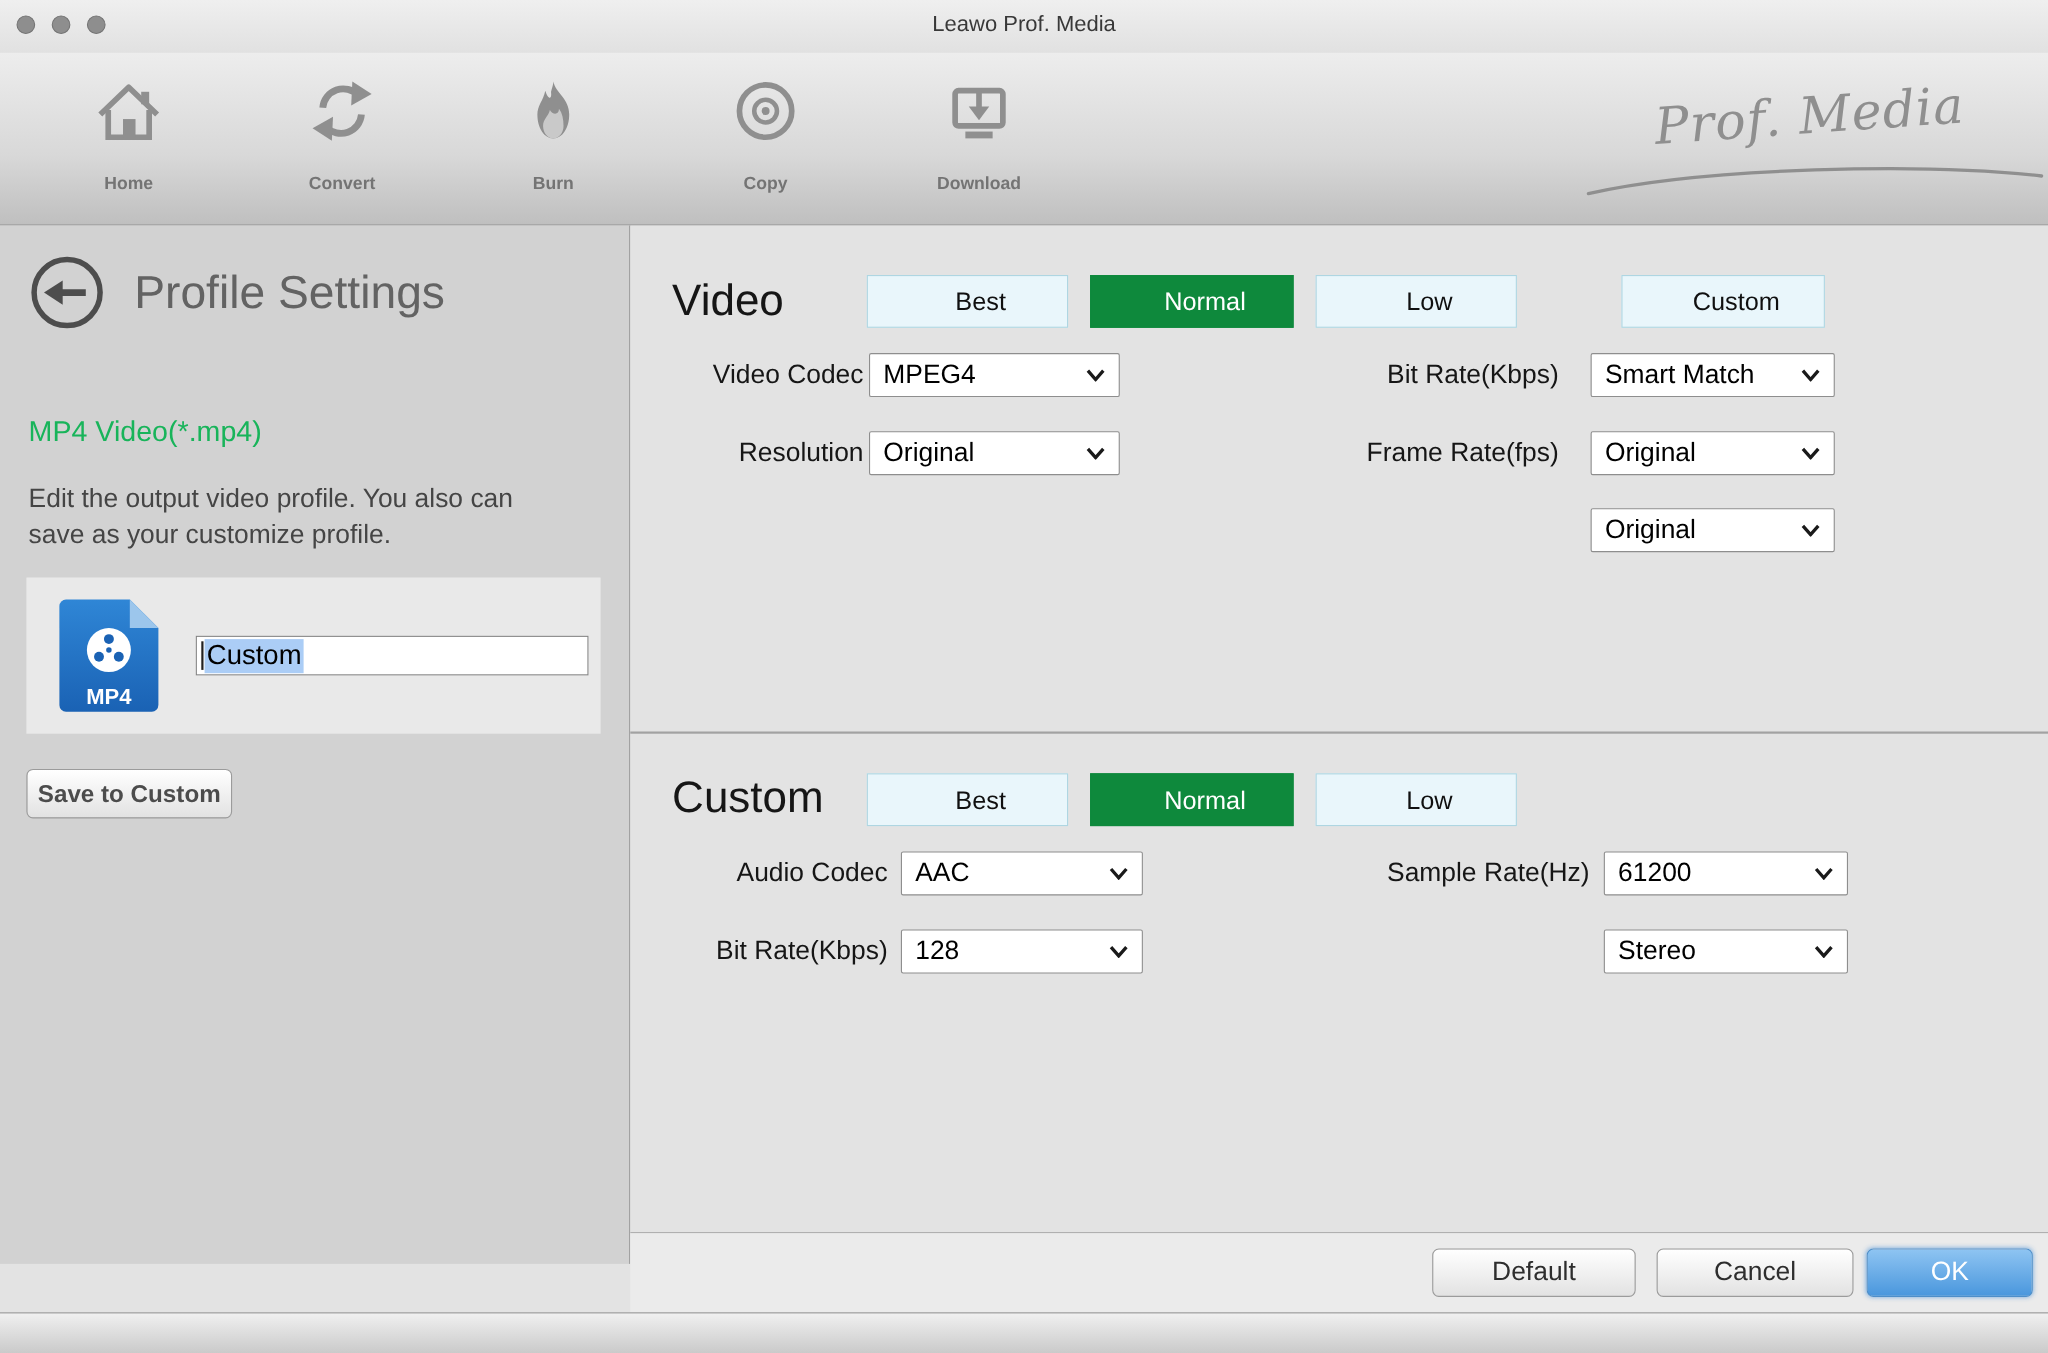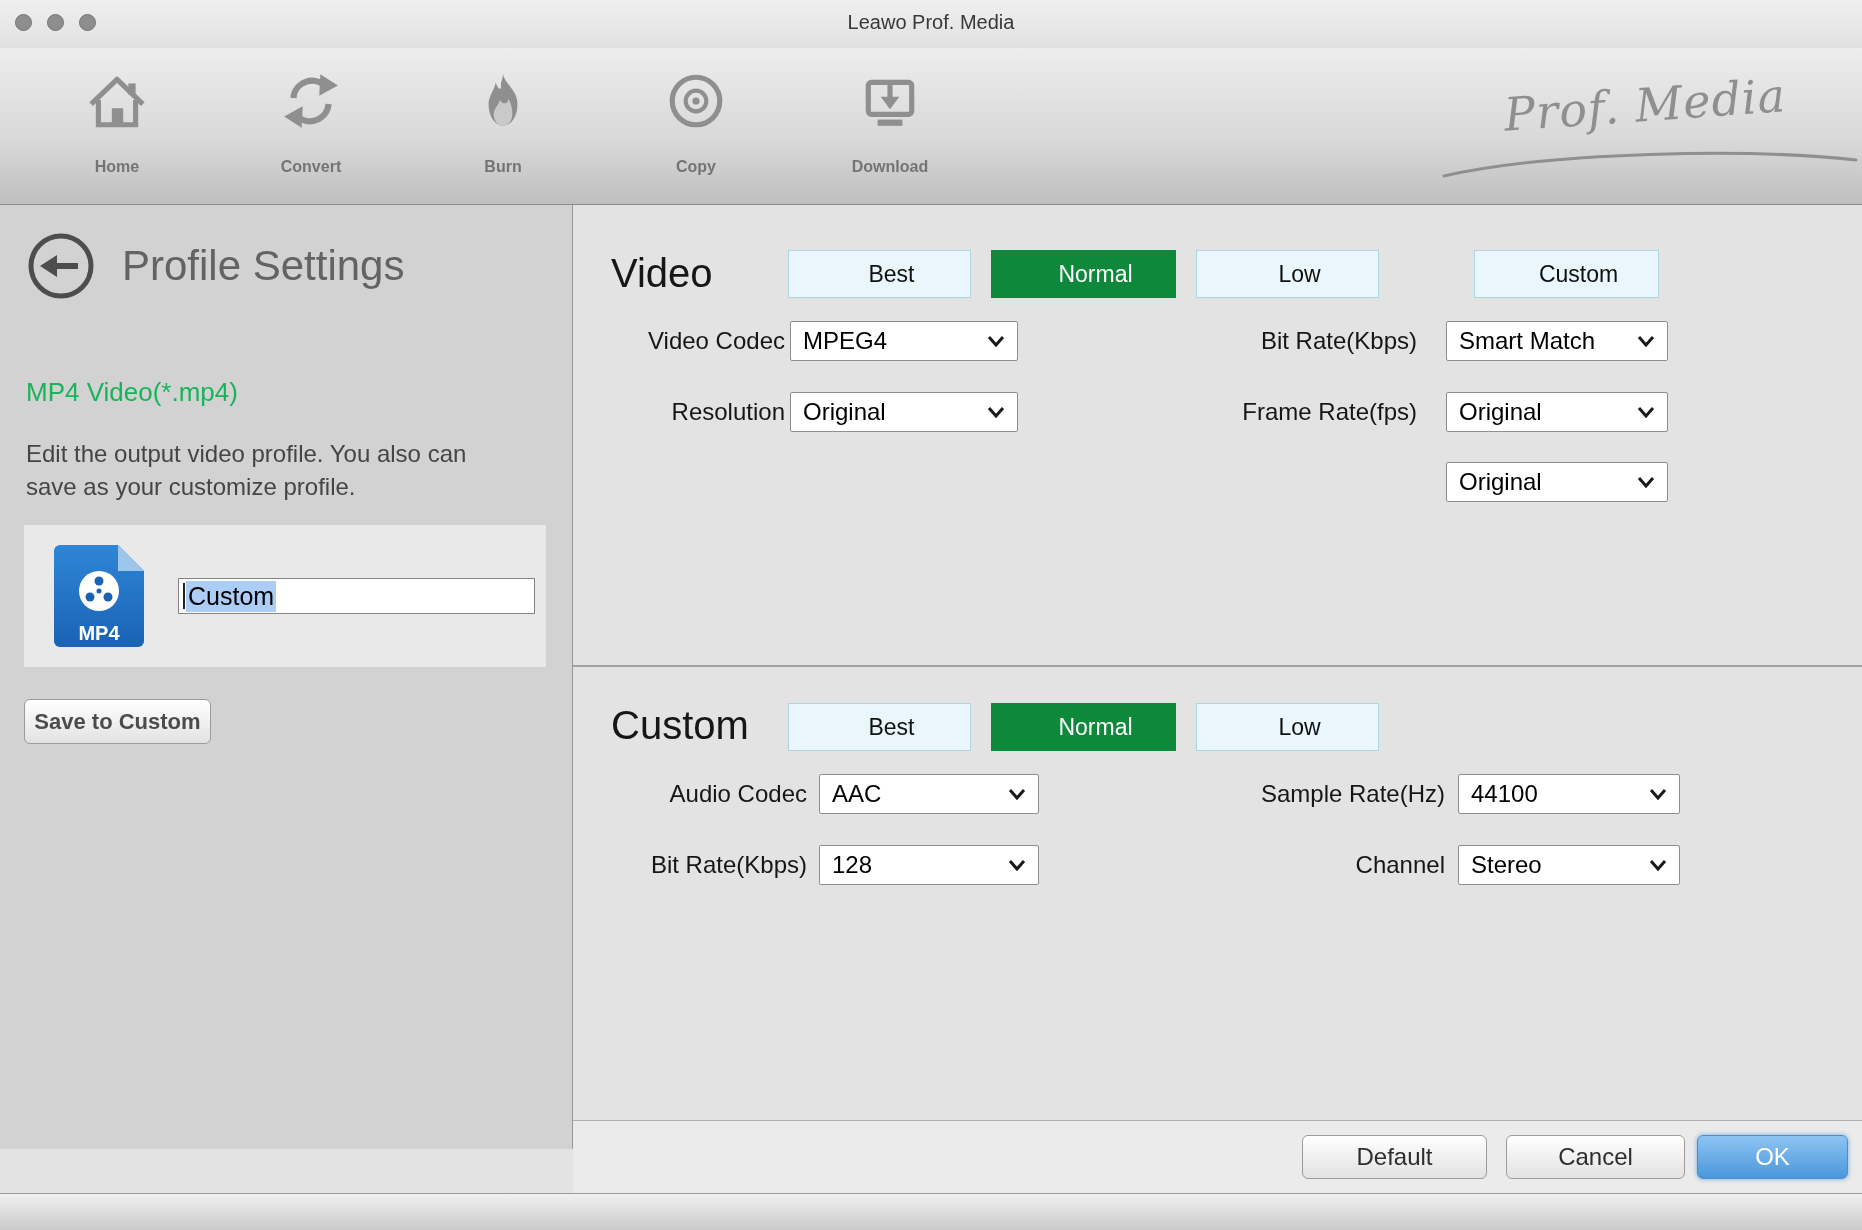--- a/index.html
+++ b/index.html
@@ -309,29 +309,28 @@
       <span>128</span>
       <span class="chev">
           <svg width="18" height="12" viewBox="0 0 18 12">
             <polyline points="2,2 9,10 16,2" fill="none" stroke="#1a1a1a" stroke-width="3"></polyline>
           </svg>
         </span>
     </div>
 
     <div class="field-label" style="left:560px;width:312px;top:569px">Sample Rate(Hz)</div>
     <div class="select" style="left:885px;top:569px;width:222px">
-      <span>44100</span>
-      <span class="chev">
-          <svg width="18" height="12" viewBox="0 0 18 12">
-            <polyline points="2,2 9,10 16,2" fill="none" stroke="#1a1a1a" stroke-width="3"></polyline>
-          </svg>
-        </span>
-    </div>
-
-    <div class="field-label" style="left:560px;width:312px;top:640px">Channel</div>
+      <span>61200</span>
+      <span class="chev">
+          <svg width="18" height="12" viewBox="0 0 18 12">
+            <polyline points="2,2 9,10 16,2" fill="none" stroke="#1a1a1a" stroke-width="3"></polyline>
+          </svg>
+        </span>
+    </div>
+
     <div class="select" style="left:885px;top:640px;width:222px">
       <span>Stereo</span>
       <span class="chev">
           <svg width="18" height="12" viewBox="0 0 18 12">
             <polyline points="2,2 9,10 16,2" fill="none" stroke="#1a1a1a" stroke-width="3"></polyline>
           </svg>
         </span>
     </div>
 
     <div class="footer">

